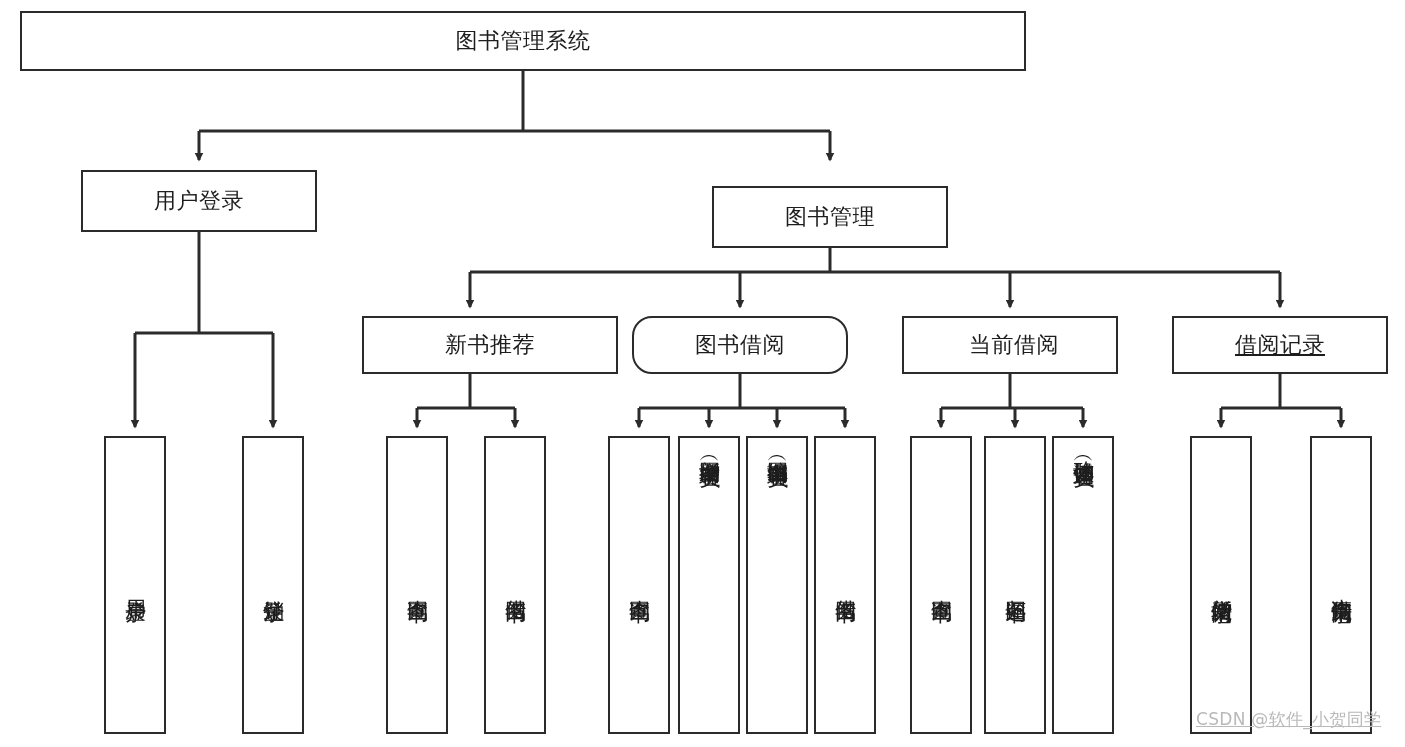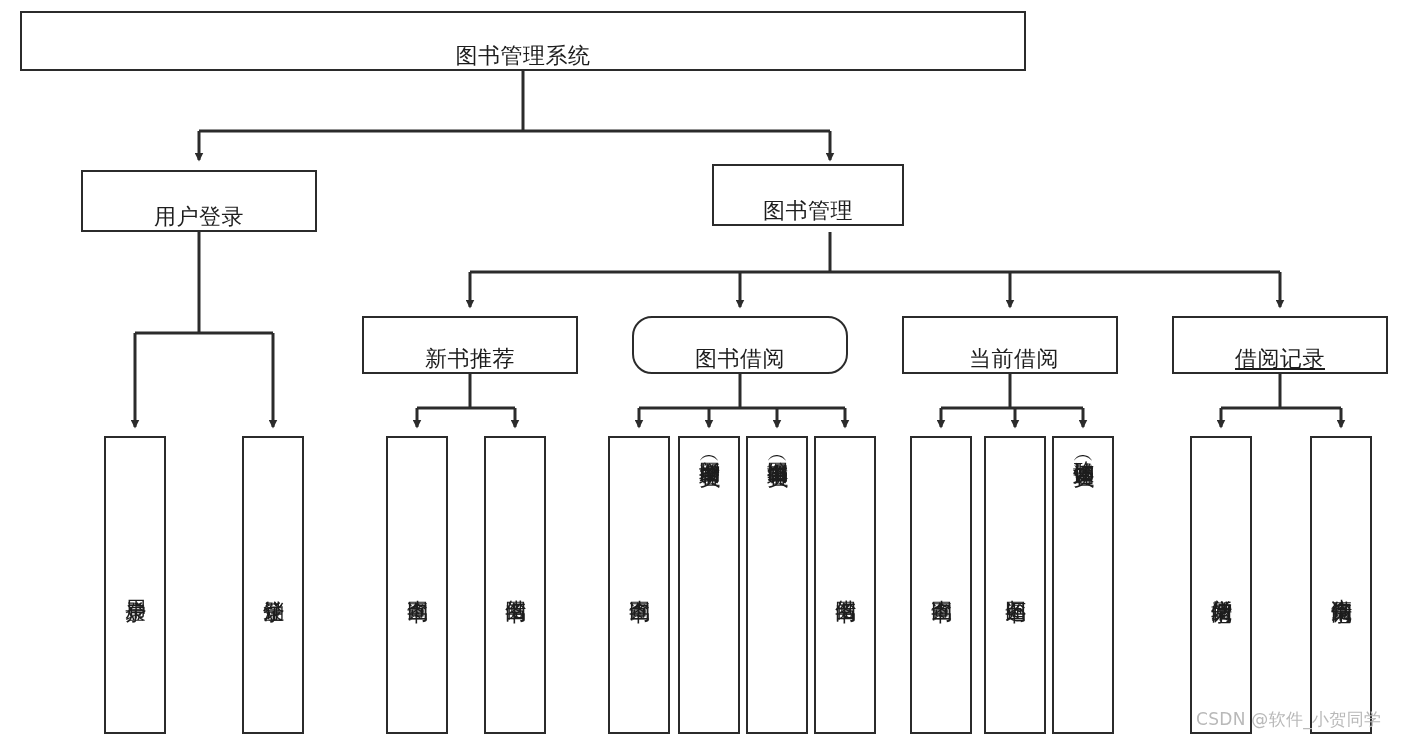--- a/index.html
+++ b/index.html
@@ -23,21 +23,21 @@
     top: 0;
     width: 1405px;
     height: 747px;
   }
   .node {
     position: absolute;
     box-sizing: border-box;
     border: 2px solid #2b2b2b;
     background: #ffffff;
     display: flex;
-    align-items: flex-end;
+    align-items: center;
     justify-content: center;
     color: #1d1d1d;
   }
   .node-label {
     font-size: 22px;
     line-height: 1.25;
     letter-spacing: 0.5px;
     white-space: nowrap;
   }
   .node.leaf {
@@ -56,20 +56,21 @@
   .node.leaf.center-v {
     align-items: center;
     padding-top: 0;
   }
   .watermark {
     position: absolute;
     font-size: 17px;
     color: #b9b9b9;
     white-space: nowrap;
     letter-spacing: 0.3px;
+    text-decoration: underline;
   }
 </style>
 </head>
 <body>
 
 <div id="canvas">
 
   <svg id="edges" viewBox="0 0 1405 747" xmlns="http://www.w3.org/2000/svg">
     <defs>
       <marker id="arrow" markerWidth="9" markerHeight="9" refX="7.5" refY="4.5" orient="auto" markerUnits="userSpaceOnUse">
@@ -121,25 +122,25 @@
   </svg>
 
   <div class="node" style="left:20px; top:11px; width:1006px; height:60px;">
     <span class="node-label">图书管理系统</span>
   </div>
 
   <div class="node" style="left:81px; top:170px; width:236px; height:62px;">
     <span class="node-label">用户登录</span>
   </div>
 
-  <div class="node" style="left:712px; top:164px; width:192px; height:62px;">
+  <div class="node" style="left:712px; top:186px; width:236px; height:62px;">
     <span class="node-label">图书管理</span>
   </div>
 
-  <div class="node" style="left:362px; top:316px; width:216px; height:58px;">
+  <div class="node" style="left:362px; top:316px; width:256px; height:58px;">
     <span class="node-label">新书推荐</span>
   </div>
 
   <div class="node" style="left:632px; top:316px; width:216px; height:58px;border-radius:20px;">
     <span class="node-label">图书借阅</span>
   </div>
 
   <div class="node" style="left:902px; top:316px; width:216px; height:58px;padding-left:8px;">
     <span class="node-label">当前借阅</span>
   </div>

